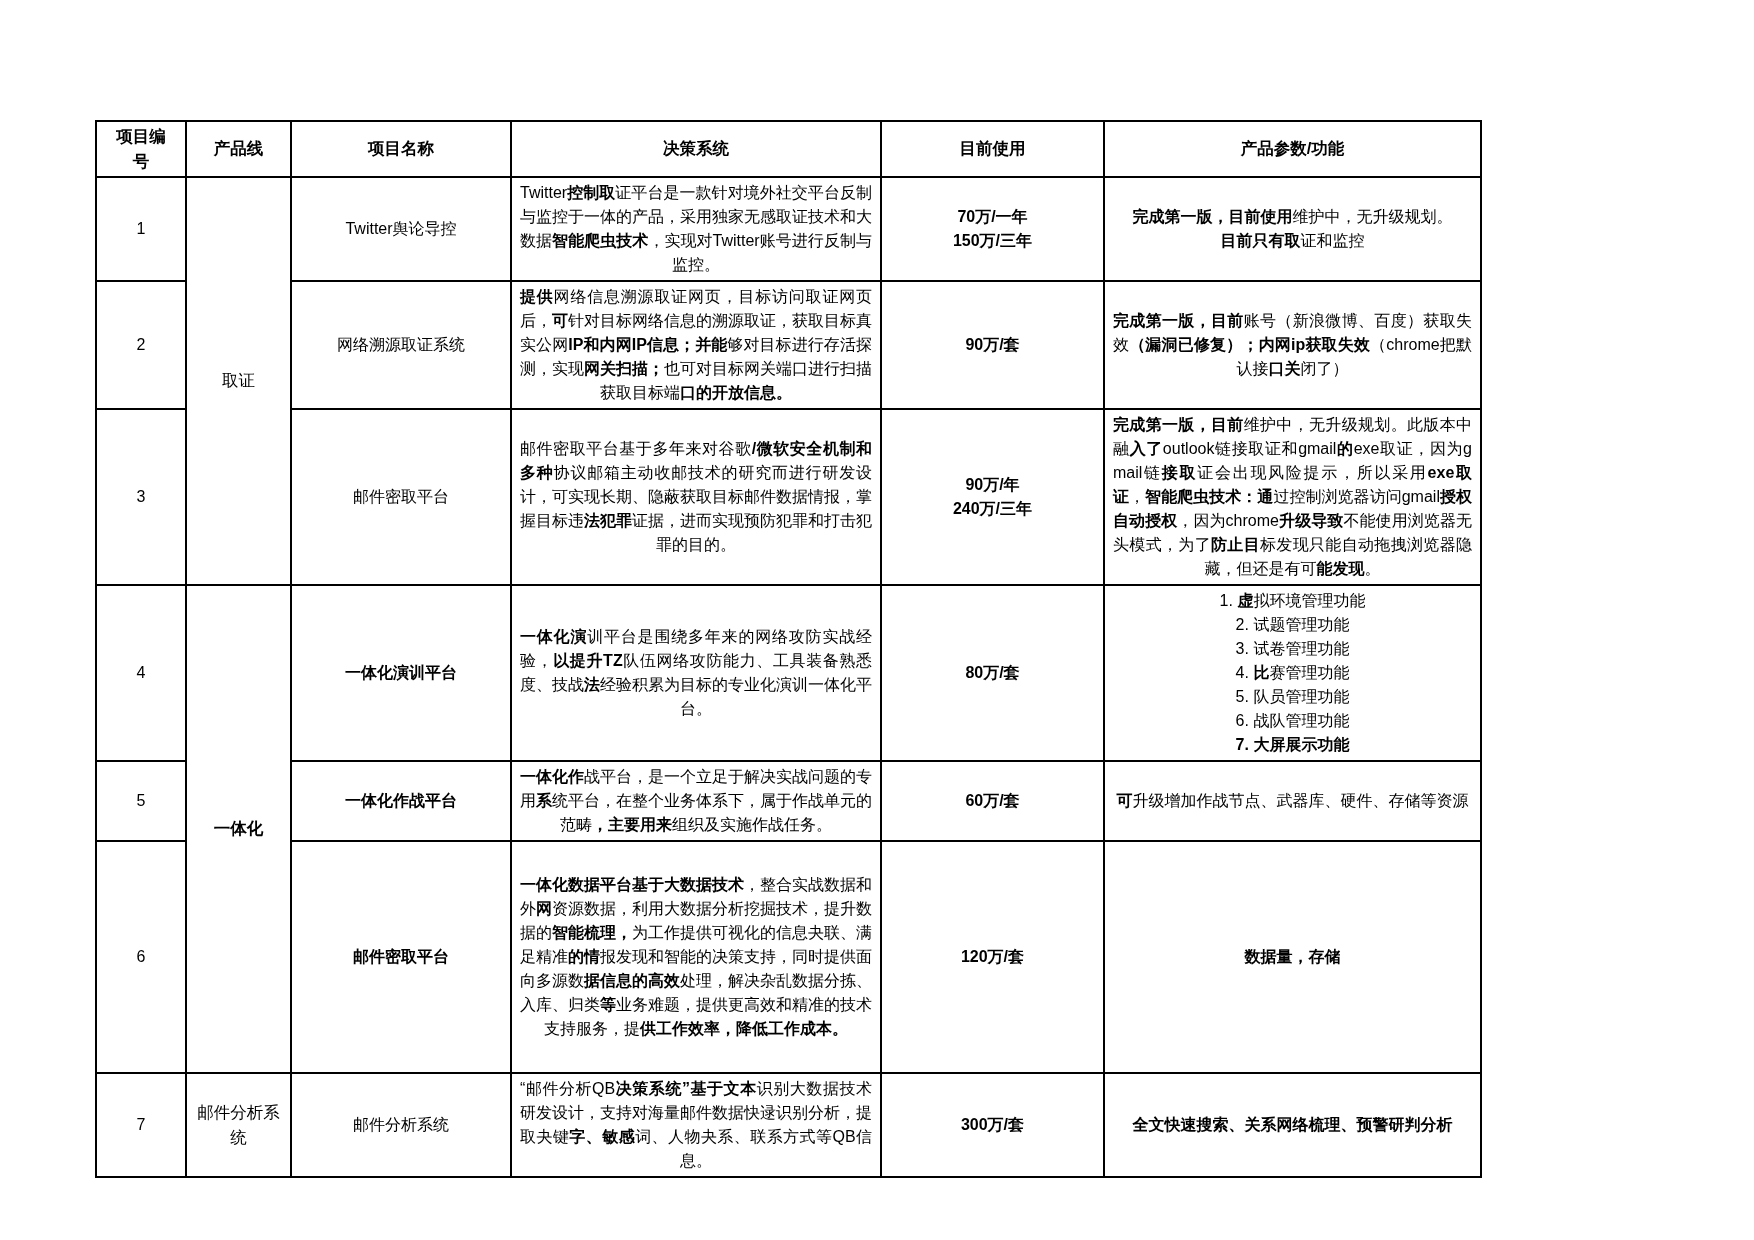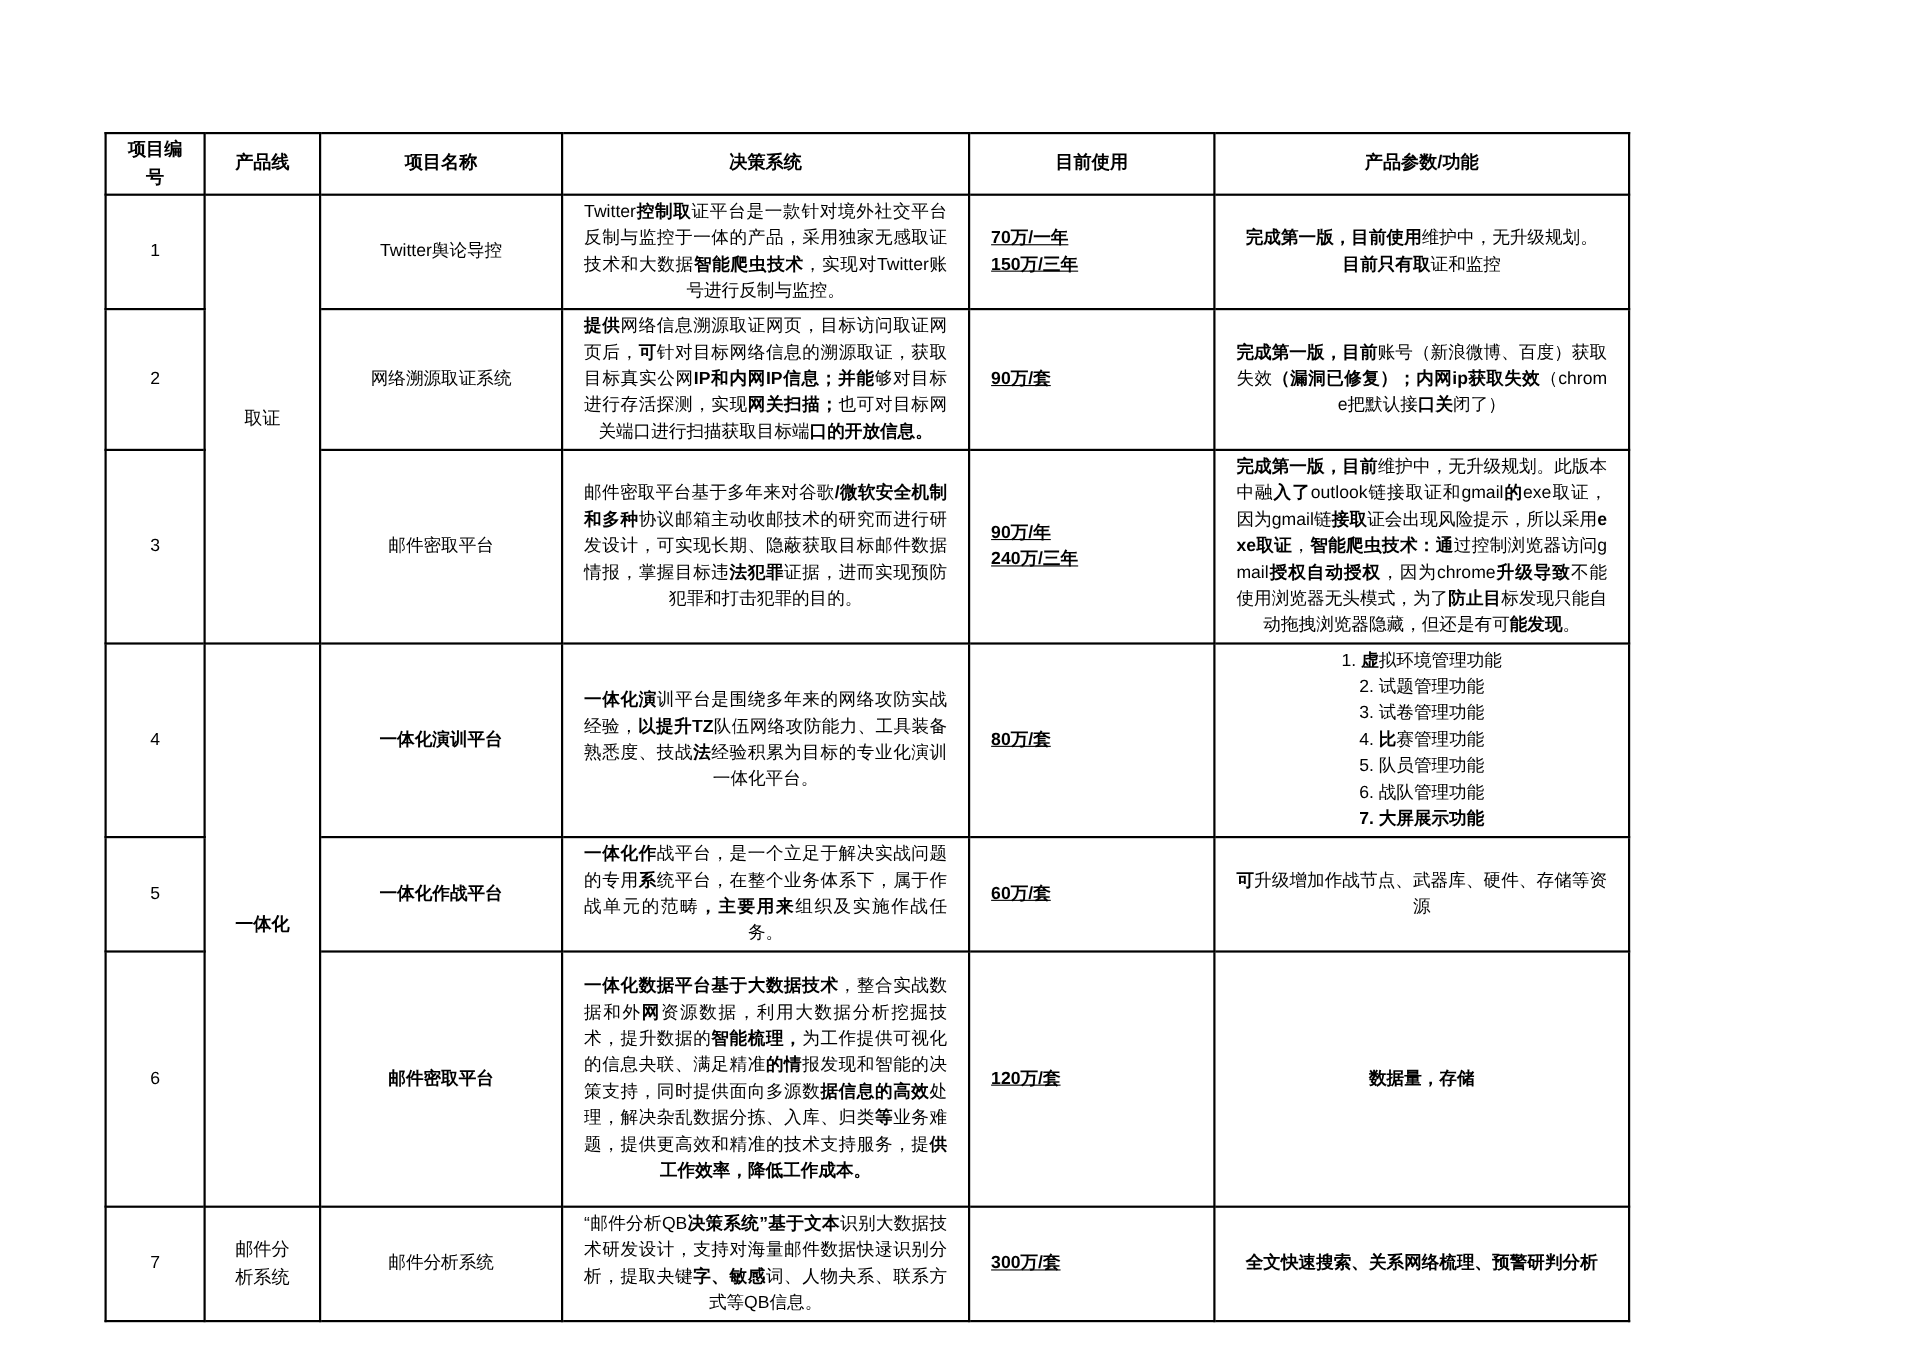--- a/index.html
+++ b/index.html
@@ -19,42 +19,42 @@
   table.product-table {
     border-collapse: collapse;
     table-layout: fixed;
     width: 1385px;
   }
   th, td {
     border: 2px solid #000;
     vertical-align: middle;
     font-size: 16px;
     line-height: 1.5;
-    padding: 3px 19px;
+    padding: 3px 8px;
     overflow: hidden;
     word-break: break-all;
   }
   th {
     font-weight: bold;
     font-size: 16.5px;
     text-align: center;
     height: 40px;
     padding: 2px 15px;
   }
   .c-id, .c-line, .c-name {
     text-align: center;
   }
   .c-line { font-size: 16.5px; border-radius: 10px; }
   .c-intro, .c-params {
     text-align: justify;
     text-align-last: center;
   }
   .c-price {
+    text-align: center;
     font-weight: bold;
-    text-decoration: underline;
   }
   tr.h1 { height: 82px; }
   tr.h2 { height: 104px; }
   tr.h3 { height: 138px; }
   tr.h4 { height: 147px; }
   tr.h5 { height: 75px; }
   tr.h6 { height: 232px; }
   tr.h7 { height: 84px; }
 </style>
 </head>

